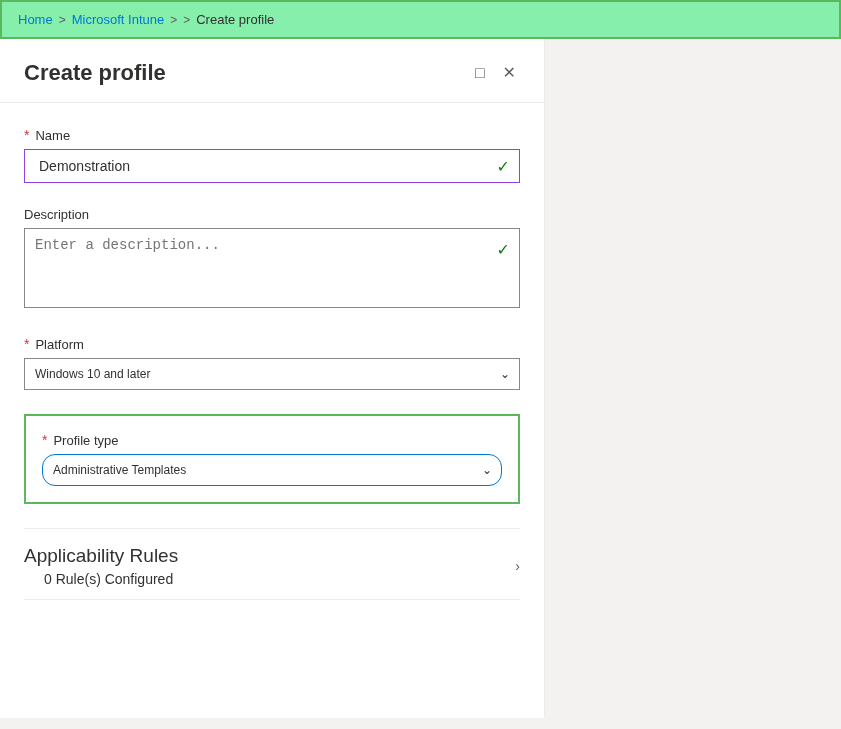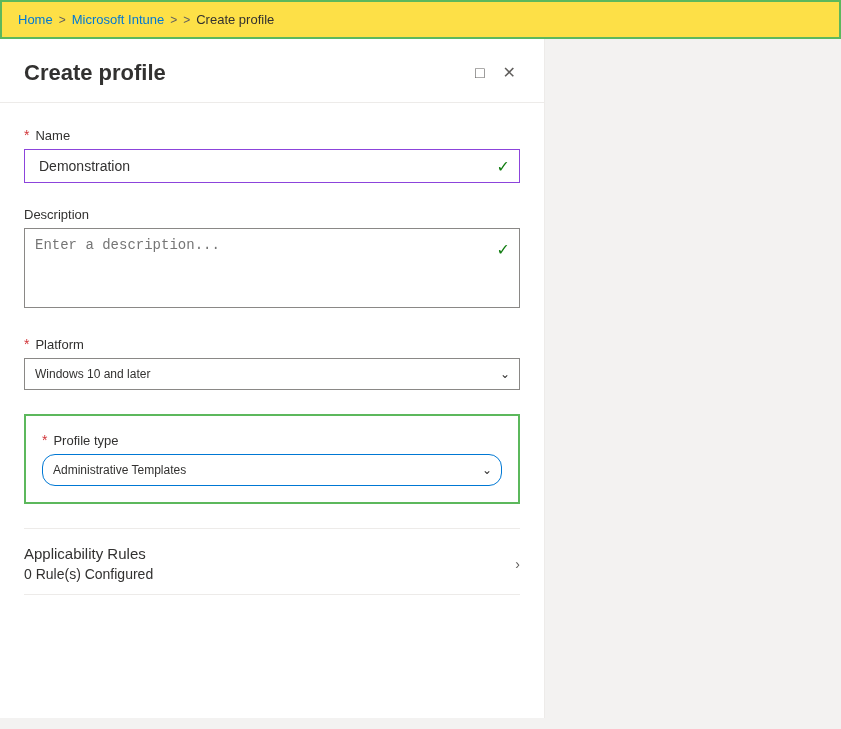--- a/index.html
+++ b/index.html
@@ -10,21 +10,21 @@
 
     body {
       font-family: 'Segoe UI', Tahoma, Geneva, Verdana, sans-serif;
       background-color: #f3f2f1;
       width: 841px;
       height: 729px;
       overflow: hidden;
     }
 
     .breadcrumb-bar {
-      background: #fde047;
+      background: #86efac;
       border: 2px solid #5cb85c;
       padding: 10px 16px;
       display: flex;
       align-items: center;
       gap: 6px;
       font-size: 13px;
     }
 
     .breadcrumb-link {
       color: #0078d4;
@@ -204,29 +204,31 @@
     }
 
     .applicability-header {
       display: flex;
       justify-content: space-between;
       align-items: center;
       cursor: pointer;
     }
 
     .applicability-title {
-      font-size: 15px;
-      color: #323130;
+      font-size: 19px;
+      color: #323130;
+      text-align: center;
     }
 
     .applicability-value {
       font-size: 14px;
       color: #323130;
       font-weight: 500;
       margin-top: 4px;
+      margin-left: 20px;
     }
 
     .chevron-right {
       color: #605e5c;
       font-size: 14px;
     }
 
     .right-panel {
       flex: 1;
       background: #f3f2f1;

